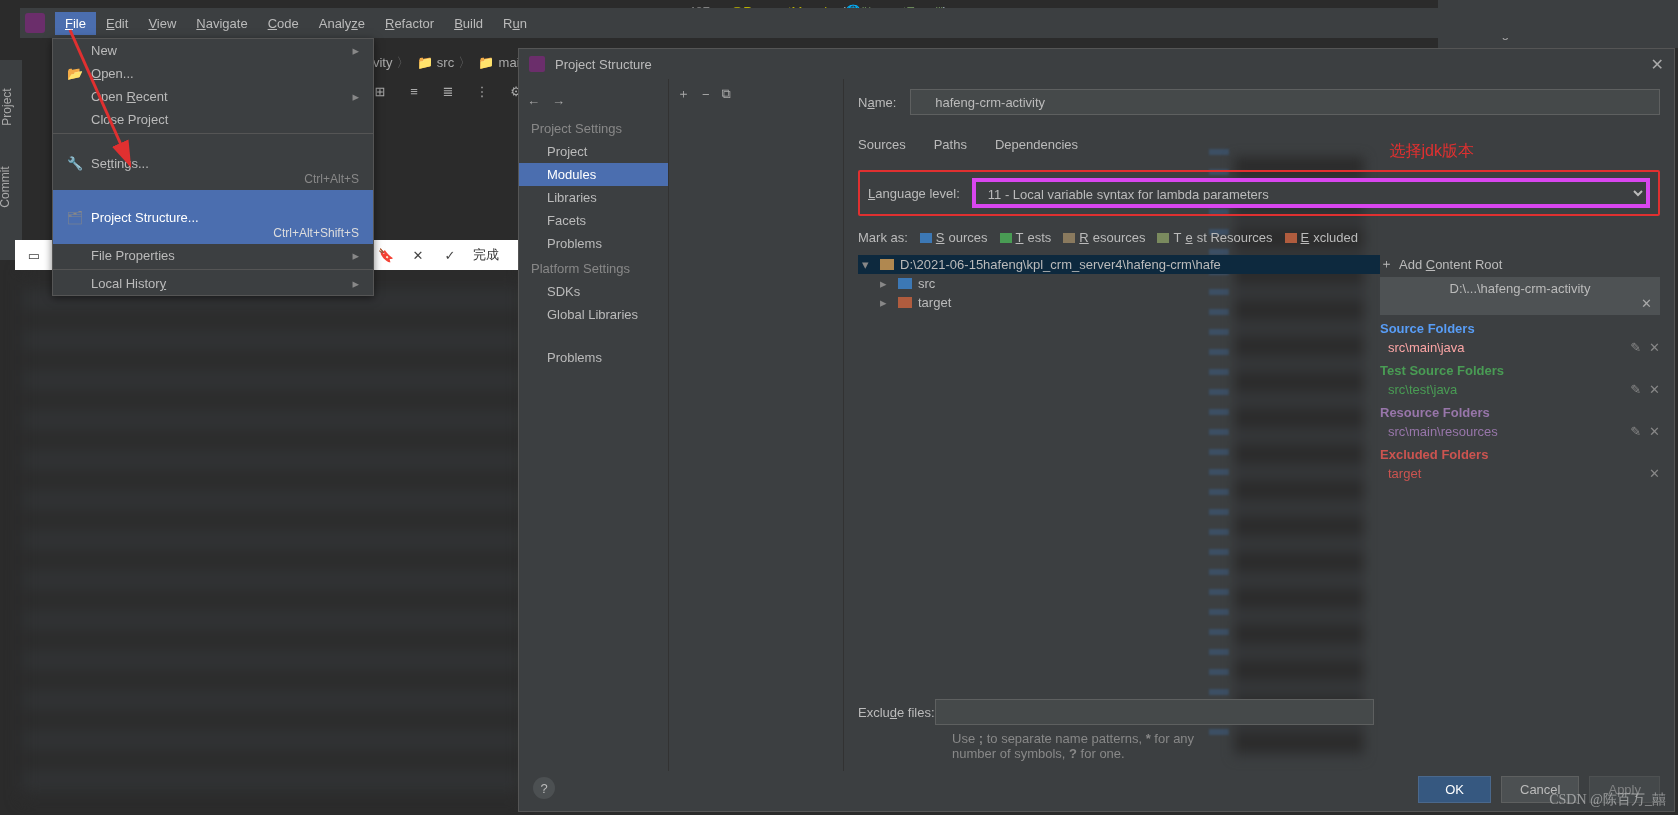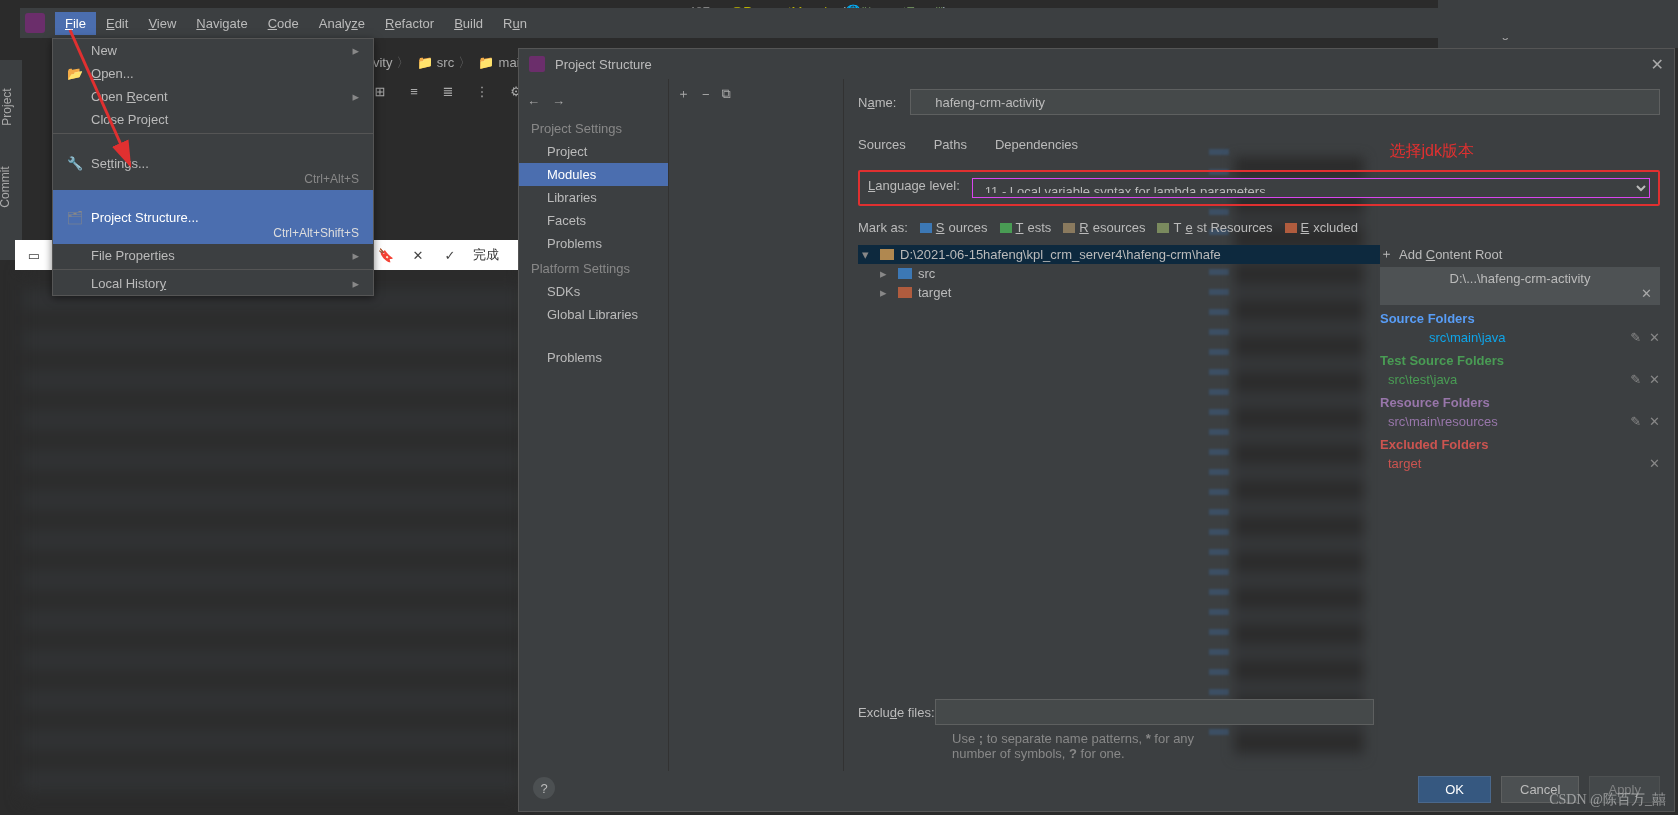--- a/index.html
+++ b/index.html
@@ -52,22 +52,22 @@
 .ps-left .hdr { color:#888; padding:6px 12px 4px; font-size:13px; }
 .ps-left .it { padding:4px 12px 4px 28px; color:#bbb; cursor:pointer; }
 .ps-left .it.sel { background:#4b6eaf; color:#fff; }
 .ps-mid { width:175px; border-right:1px solid #323232; }
 .ps-right { flex:1; padding:10px 14px; position:relative; }
 .ps-right .name-row { display:flex; align-items:center; gap:14px; margin-bottom:18px; }
 .ps-right .name-row label { color:#bbb; }
 .ps-right .name-row input { flex:1; background:#45494a; border:1px solid #5e6060; color:#bbb; padding:4px 24px; height:26px; }
 .ps-right .tabs { display:flex; gap:28px; margin-bottom:14px; }
 .ps-right .tabs .tab { color:#bbb; padding:4px 0; cursor:pointer; }
-.ps-right .lang-row { display:flex; gap:12px; margin-bottom:14px; border:2px solid #e03030; padding:6px 8px; border-radius:2px; }
-.ps-right .lang-row select { flex:1; background:#3c3f41; border:1px solid #d946ef; color:#bbb; padding:4px 8px; height:20px; }
+.ps-right .lang-row { display:flex; align-items:center; gap:12px; margin-bottom:14px; border:2px solid #e03030; padding:6px 8px; border-radius:2px; }
+.ps-right .lang-row select { flex:1; background:#3c3f41; border:4px solid #d946ef; color:#bbb; padding:4px 8px; height:30px; }
 .ps-right .anno-red { position:absolute; right:200px; top:62px; color:#e03030; font-size:16px; font-family:"Microsoft YaHei",sans-serif; }
 .ps-right .mark-row { display:flex; align-items:center; gap:12px; margin-bottom:6px; flex-wrap:wrap; }
 .ps-right .mark-row .ml { color:#bbb; }
 .ps-right .mark-row .mk { color:#bbb; display:flex; align-items:center; gap:4px; cursor:pointer; }
 .ps-right .mark-row .mk .box { width:12px; height:10px; }
 .ps-right .src-area { display:flex; }
 .ps-right .src-tree { flex:1; border:0 solid #555; padding:4px 0; }
 .ps-right .src-tree .node { padding:2px 4px; color:#bbb; display:flex; align-items:center; gap:6px; }
 .ps-right .src-tree .node .chev { color:#888; width:12px; }
 .ps-right .src-tree .node .fold-ic { width:14px; height:11px; }
@@ -75,21 +75,21 @@
 .ps-right .roots { width:280px; }
 .ps-right .roots .hdr { display:flex; align-items:center; gap:6px; color:#bbb; padding:4px 0; }
 .ps-right .roots .pathbar { background:#4e5254; color:#bbb; padding:4px 8px; display:flex; align-items:center;flex-direction:column; }
 .ps-right .roots .pathbar .x { margin-left:auto; color:#aaa; cursor:pointer; }
 .ps-right .roots .sect { color:#589df6; padding:6px 0 2px; font-weight:bold; }
 .ps-right .roots .sect.green { color:#499c54; }
 .ps-right .roots .sect.purple { color:#9876aa; }
 .ps-right .roots .sect.red { color:#cc5450; }
 .ps-right .roots .entry { display:flex; align-items:center; padding:2px 0 2px 8px; }
 .ps-right .roots .entry .p { flex:1; }
-.ps-right .roots .entry.blue .p { color:#0ea5e9;margin-left:41px; }
+.ps-right .roots .entry.blue .p { color:#fca5a5; }
 .ps-right .roots .entry.green .p { color:#499c54; }
 .ps-right .roots .entry.purple .p { color:#9876aa; }
 .ps-right .roots .entry.red .p { color:#cc5450; }
 .ps-right .roots .entry .pen { color:#888; margin-right:8px; cursor:pointer; }
 .ps-right .roots .entry .x { color:#888; cursor:pointer; }
 .ps-right .excl { position:absolute; left:14px; right:300px; bottom:10px; }
 .ps-right .excl .row { display:flex; align-items:center; }
 .ps-right .excl .row input { flex:1; background:#45494a; border:1px solid #5e6060; height:26px; color:#bbb; padding:0 6px; }
 .ps-right .excl .hint { color:#888; padding:6px 0 0 94px; }
 .ps-footer { position:absolute; bottom:8px; right:14px; display:flex; gap:10px; align-items:center; }

